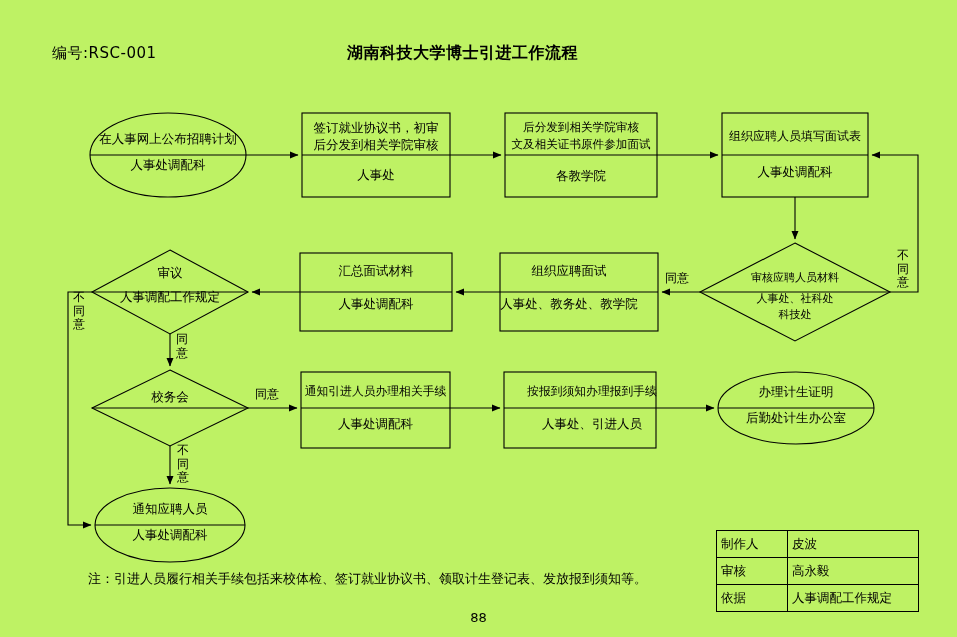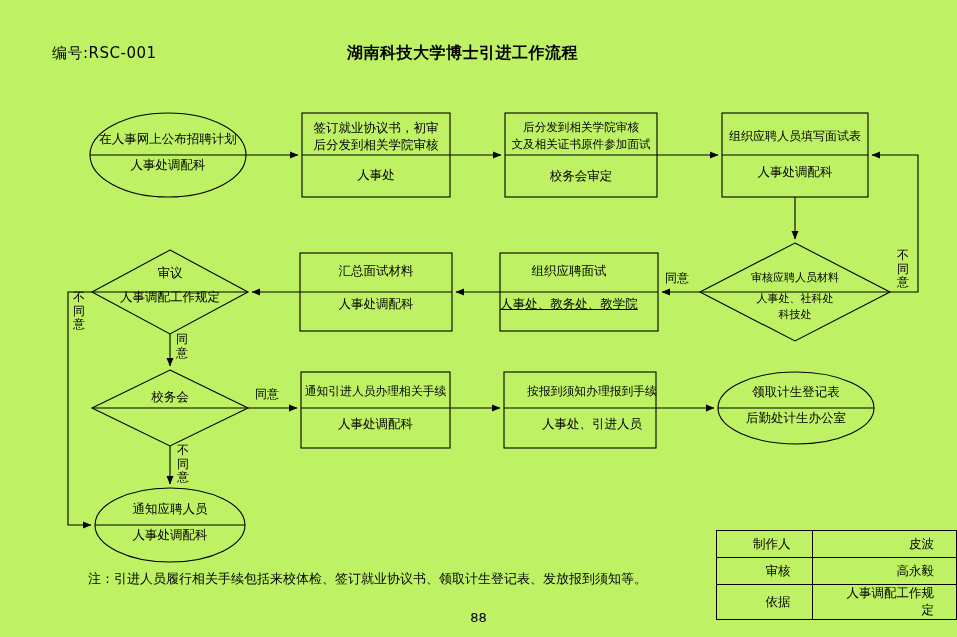--- a/index.html
+++ b/index.html
@@ -83,22 +83,22 @@
   .sig-table {
     position: absolute;
     left: 716px;
     top: 530px;
     border-collapse: collapse;
     font-size: 12.5px;
   }
   .sig-table td {
     border: 1px solid #000;
     height: 26px;
-    text-align: right;
-    padding: 0 22px;
+    text-align: left;
+    padding: 0 4px;
   }
   .sig-table td.k { width: 62px; }
   .sig-table td.v { width: 122px; }
 </style>
 </head>
 <body>
 
 <div id="page">
 
   <svg id="svg-layer" viewBox="0 0 957 637">
@@ -183,37 +183,37 @@
 
   <div class="abs node-text" style="left:302px; top:119px; width:148px;">
     <span class="ln">签订就业协议书，初审</span>
     <span class="ln">后分发到相关学院审核</span>
     <span class="ln" style="margin-top:13px;">人事处</span>
   </div>
 
   <div class="abs node-text" style="left:505px; top:119px; width:152px; font-size:11.6px;">
     <span class="ln">后分发到相关学院审核</span>
     <span class="ln">文及相关证书原件参加面试</span>
-    <span class="ln" style="margin-top:14px; font-size:12.5px;">校务会审定</span>
+    <span class="ln" style="margin-top:14px; font-size:12.5px;">各教学院</span>
   </div>
 
   <div class="abs node-text" style="left:722px; top:128px; width:146px; font-size:12px;">
     <span class="ln">组织应聘人员填写面试表</span>
     <span class="ln" style="margin-top:18px; font-size:12.5px;">人事处调配科</span>
   </div>
 
   <div class="abs node-text" style="left:716px; top:270px; width:158px; font-size:11px; line-height:16px;">
     <span class="ln">审核应聘人员材料</span>
     <span class="ln" style="margin-top:5px;">人事处、社科处</span>
     <span class="ln">科技处</span>
   </div>
 
   <div class="abs node-text" style="left:500px; top:262px; width:138px;">
     <span class="ln">组织应聘面试</span>
-    <span class="ln" style="margin-top:16px;text-decoration:underline;">人事处、教务处、教学院</span>
+    <span class="ln" style="margin-top:16px;">人事处、教务处、教学院</span>
   </div>
 
   <div class="abs node-text" style="left:300px; top:262px; width:152px;">
     <span class="ln">汇总面试材料</span>
     <span class="ln" style="margin-top:16px;">人事处调配科</span>
   </div>
 
   <div class="abs node-text" style="left:92px; top:264px; width:156px;">
     <span class="ln">审议</span>
     <span class="ln" style="margin-top:7px;">人事调配工作规定</span>
@@ -227,21 +227,21 @@
     <span class="ln">通知引进人员办理相关手续</span>
     <span class="ln" style="margin-top:15px; font-size:12.5px;">人事处调配科</span>
   </div>
 
   <div class="abs node-text" style="left:504px; top:383px; width:176px; font-size:11.8px;">
     <span class="ln">按报到须知办理报到手续</span>
     <span class="ln" style="margin-top:15px; font-size:12.5px;">人事处、引进人员</span>
   </div>
 
   <div class="abs node-text" style="left:718px; top:383px; width:156px;">
-    <span class="ln">领取计生登记表</span>
+    <span class="ln">办理计生证明</span>
     <span class="ln" style="margin-top:9px;">后勤处计生办公室</span>
   </div>
 
   <div class="abs node-text" style="left:95px; top:500px; width:150px;">
     <span class="ln">通知应聘人员</span>
     <span class="ln" style="margin-top:9px;">人事处调配科</span>
   </div>
 
   <div class="abs edge-label" style="left:665px; top:272px;">同意</div>
   <div class="abs edge-label vert" style="left:897px; top:249px;">不同意</div>

